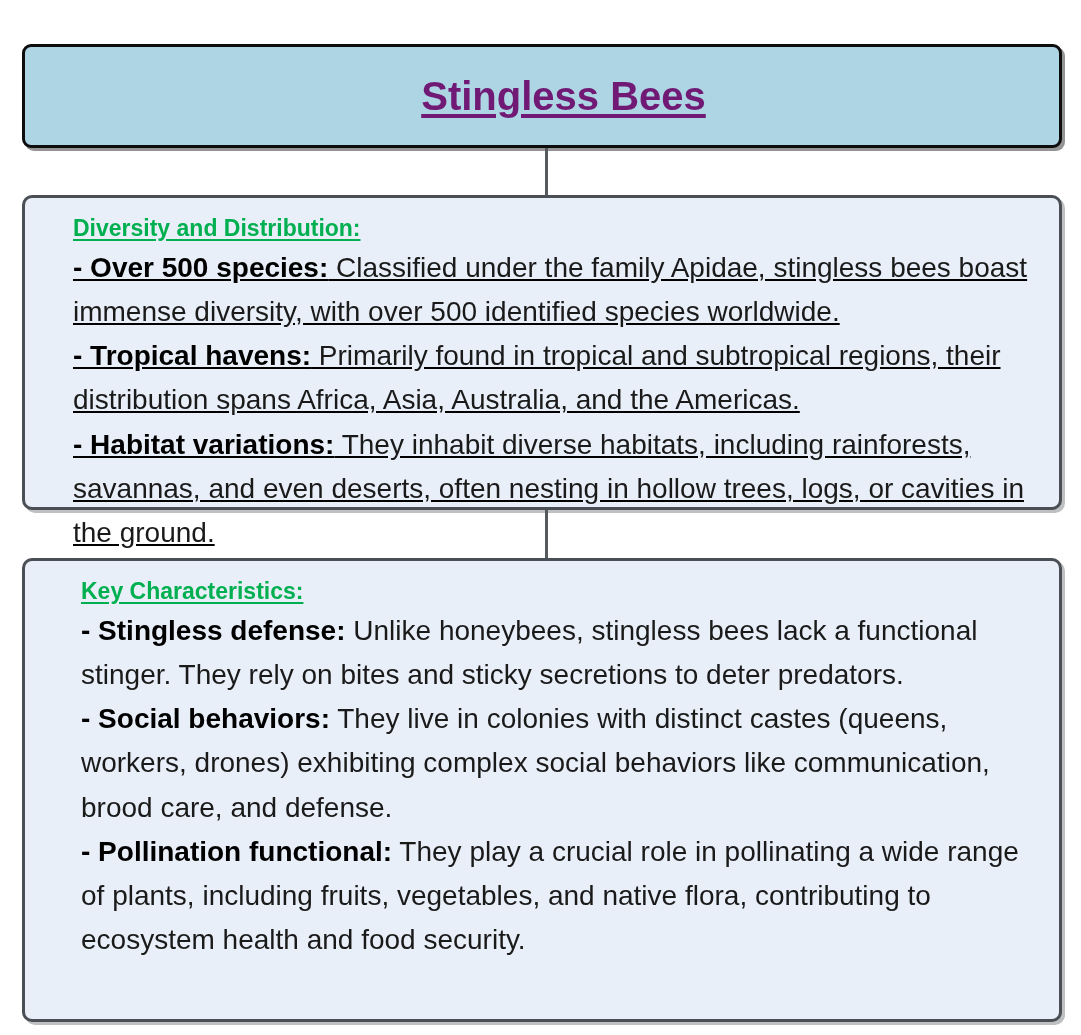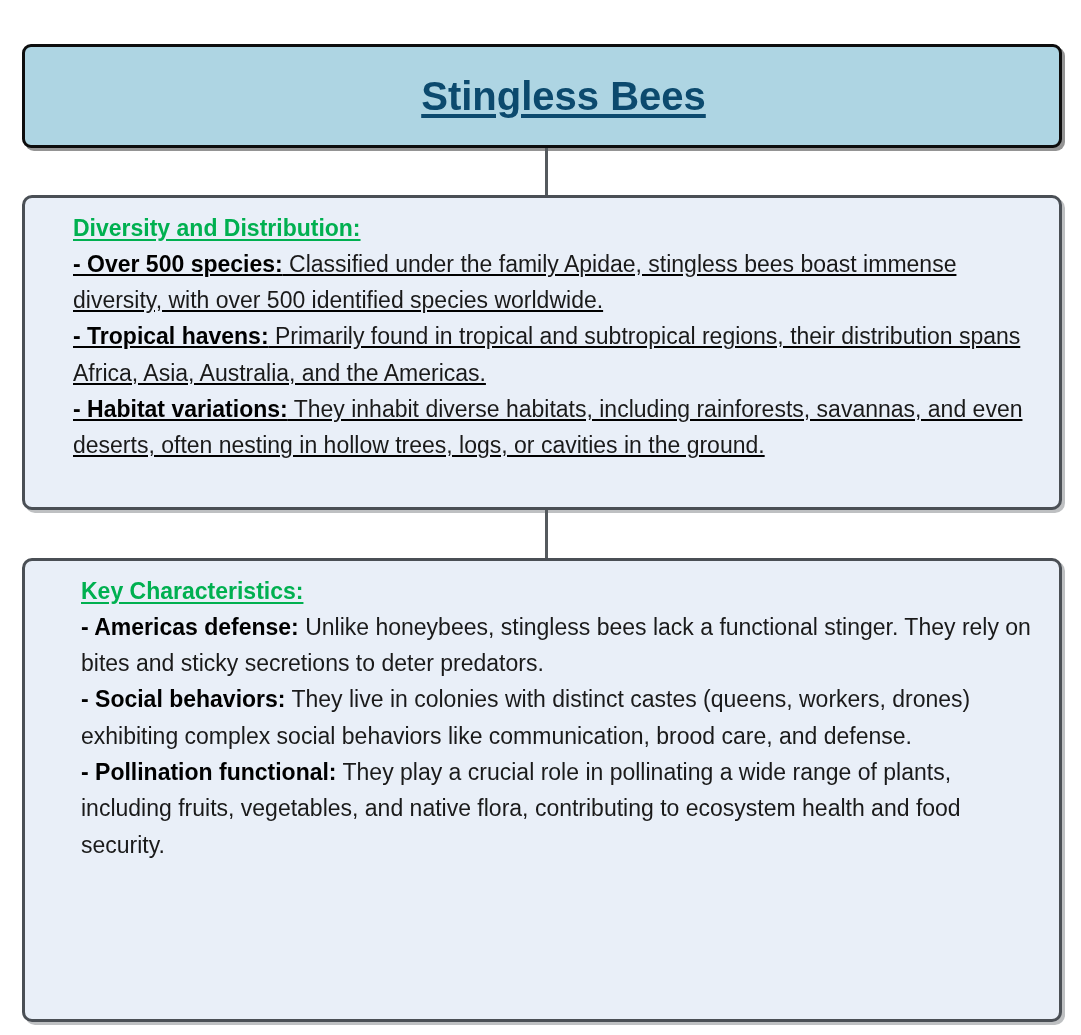--- a/index.html
+++ b/index.html
@@ -31,21 +31,21 @@
     box-sizing: border-box;
     background: #aed5e3;
     border: 3px solid #0d0d0d;
     border-radius: 9px;
     box-shadow: 3px 3px 0 0 rgba(60,60,60,0.55);
     display: flex;
     align-items: center;
     justify-content: center;
   }
   .title-text {
-    color: #0c4a6e;
+    color: #701a75;
     font-size: 40px;
     font-weight: bold;
     text-decoration: underline;
     text-underline-offset: 4px;
     letter-spacing: 0px;
     line-height: 1.1;
     white-space: nowrap;
     margin-left: 43px;
   }
 
@@ -79,21 +79,21 @@
     text-decoration: underline;
     text-underline-offset: 3px;
     margin: 4px 0 3px 24px;
     line-height: 1.25;
     display: inline-block;
   }
   .heading-row { display: block; }
 
   .bullet {
     color: #1a1a1a;
-    font-size: 23px;
+    font-size: 28px;
     line-height: 1.58;
     margin: 0 0 0 24px;
     text-align: left;
   }
   .bullet .lead {
     font-weight: bold;
     color: #000000;
   }
   .bullet .rest {
     font-weight: normal;
@@ -125,21 +125,21 @@
     </p>
   </div>
 
   <div class="connector connector-2"></div>
 
   <div class="content-box box-2">
     <div class="heading-row">
       <span class="section-heading">Key Characteristics:</span>
     </div>
     <p class="bullet">
-      <span class="lead">- Americas defense:</span><span class="rest"> Unlike honeybees, stingless bees lack a functional stinger. They rely on bites and sticky secretions to deter predators.</span>
+      <span class="lead">- Stingless defense:</span><span class="rest"> Unlike honeybees, stingless bees lack a functional stinger. They rely on bites and sticky secretions to deter predators.</span>
     </p>
     <p class="bullet">
       <span class="lead">- Social behaviors:</span><span class="rest"> They live in colonies with distinct castes (queens, workers, drones) exhibiting complex social behaviors like communication, brood care, and defense.</span>
     </p>
     <p class="bullet">
       <span class="lead">- Pollination functional:</span><span class="rest"> They play a crucial role in pollinating a wide range of plants, including fruits, vegetables, and native flora, contributing to ecosystem health and food security.</span>
     </p>
   </div>
 
 </div>

